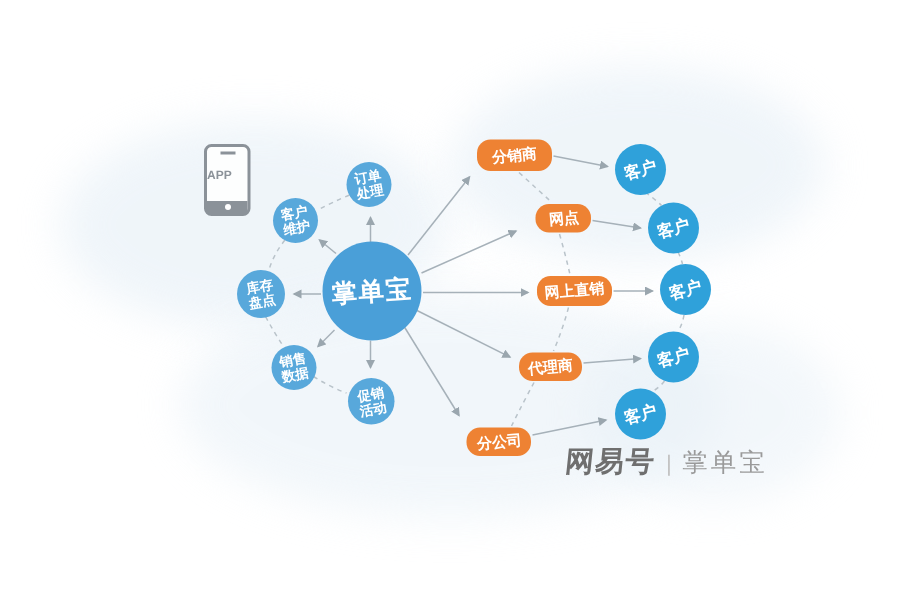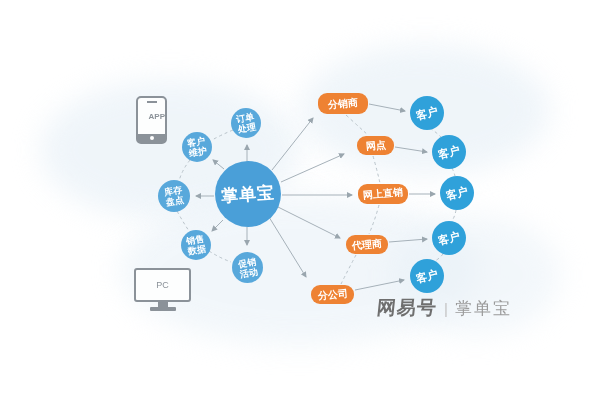--- a/index.html
+++ b/index.html
@@ -43,21 +43,21 @@
   .k1{left:432px;top:135px;width:34px;height:34px;}
   .k2{left:440px;top:176px;width:34px;height:34px;}
   .k3{left:432px;top:221px;width:34px;height:34px;}
   .k4{left:410px;top:259px;width:34px;height:34px;}
 
   
   .phone{position:absolute;left:136px;top:96px;width:31px;height:48px;border:2px solid #8b9299;
          border-radius:5px;z-index:2;box-sizing:border-box;background:#fdfefe;}
   .phone .speaker{position:absolute;left:50%;top:3px;transform:translateX(-50%);
          width:10px;height:2px;background:#8b9299;}
-  .phone .app-label{position:absolute;left:0;right:0;top:14px;text-align:right;
+  .phone .app-label{position:absolute;left:0;right:0;top:14px;text-align:left;
          font-size:8px;color:#8b9299;font-weight:bold;}
   .phone .home-band{position:absolute;left:0;right:0;bottom:0;height:8px;background:#8b9299;}
   .phone .home-dot{position:absolute;left:50%;bottom:2px;transform:translateX(-50%);
          width:4px;height:4px;border-radius:50%;background:#fff;}
 
   .pc{position:absolute;left:134px;top:268px;width:57px;z-index:2;}
   .pc .screen{width:57px;height:34px;border:2px solid #8b9299;border-radius:3px;
          box-sizing:border-box;display:flex;align-items:center;justify-content:center;
          font-size:9px;color:#8b9299;background:#fdfefe;}
   .pc .neck{width:10px;height:5px;background:#8b9299;margin:0 auto;}
@@ -177,27 +177,20 @@
   </div>
 
   <div class="phone">
     <div class="speaker"></div>
     <div class="app-label">APP</div>
     <div class="home-band">
       <div class="home-dot"></div>
     </div>
   </div>
 
-  <div class="pc">
-    <div class="screen">
-      <span>PC</span>
-    </div>
-    <div class="neck"></div>
-    <div class="base"></div>
-  </div>
 
   <div class="watermark">
     <span class="brand">网易号</span>
     <span class="divider">|</span>
     <span class="name">掌单宝</span>
   </div>
 
 </div>
 
 </body></html>

